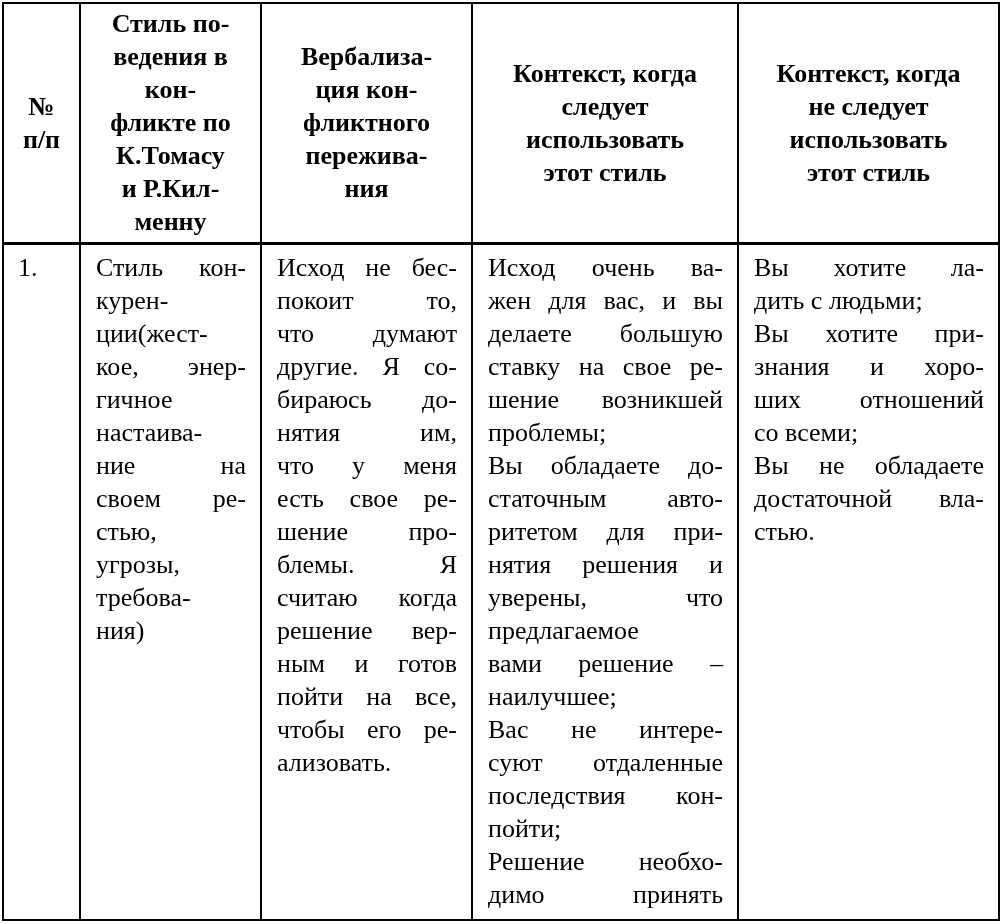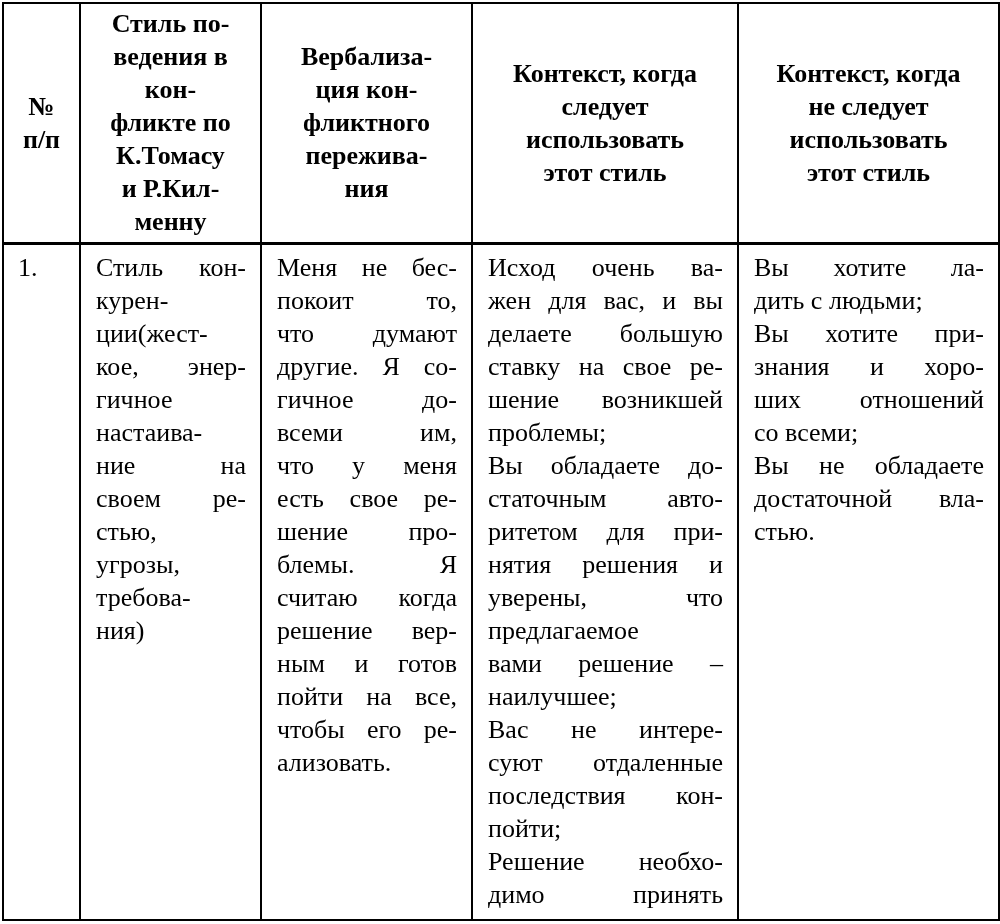--- a/index.html
+++ b/index.html
@@ -121,26 +121,26 @@
             <div class="jline">ние на</div>
             <div class="jline">своем ре-</div>
             <div class="jline">стью,</div>
             <div class="jline">угрозы,</div>
             <div class="jline">требова-</div>
             <div class="jline pend">ния)</div>
           </div>
         </td>
         <td class="text-cell">
           <div class="para">
-            <div class="jline">Меня не бес-</div>
+            <div class="jline">Исход не бес-</div>
             <div class="jline">покоит то,</div>
             <div class="jline">что думают</div>
             <div class="jline">другие. Я со-</div>
-            <div class="jline">гичное до-</div>
-            <div class="jline">всеми им,</div>
+            <div class="jline">бираюсь до-</div>
+            <div class="jline">нятия им,</div>
             <div class="jline">что у меня</div>
             <div class="jline">есть свое ре-</div>
             <div class="jline">шение про-</div>
             <div class="jline">блемы. Я</div>
             <div class="jline">считаю когда</div>
             <div class="jline">решение вер-</div>
             <div class="jline">ным и готов</div>
             <div class="jline">пойти на все,</div>
             <div class="jline">чтобы его ре-</div>
             <div class="jline pend">ализовать.</div>

